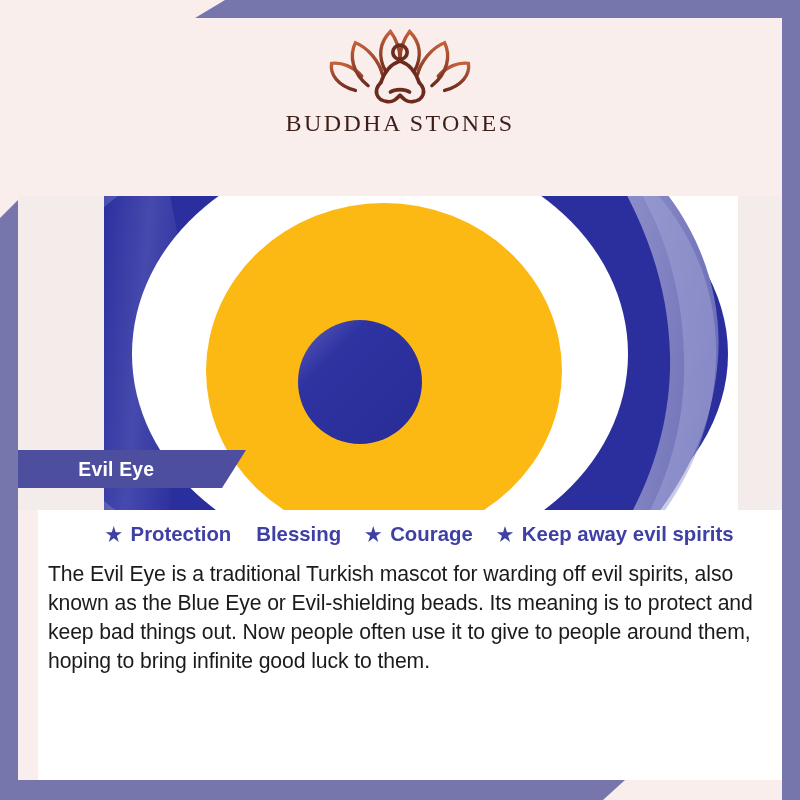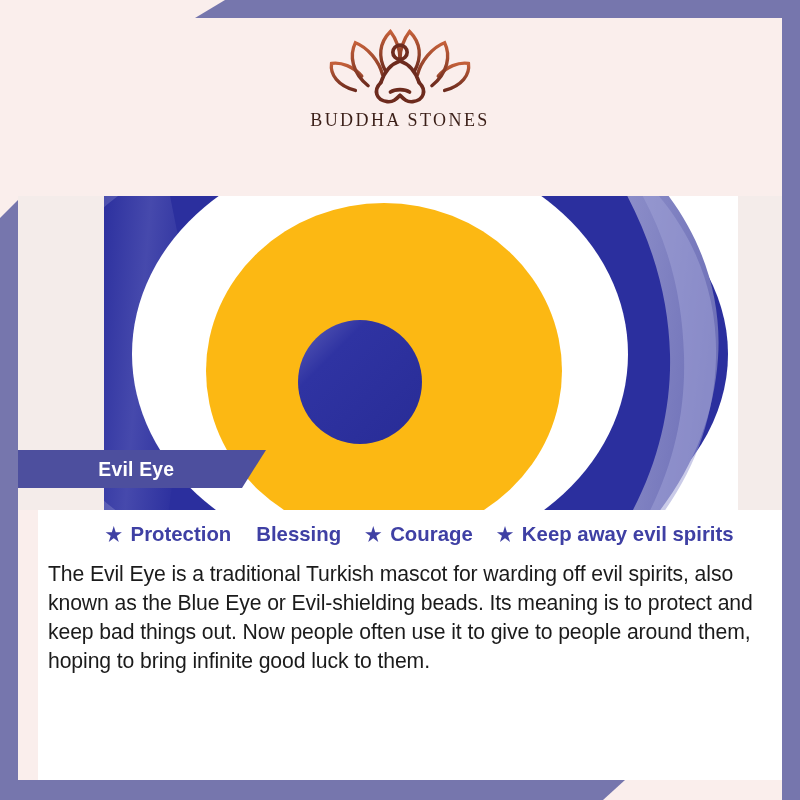--- a/index.html
+++ b/index.html
@@ -75,21 +75,21 @@
   }
   .logo-mark {
     width: 160px;
     height: 86px;
     display: block;
     margin: 0 auto;
   }
   .logo-word {
     margin-top: 2px;
     font-family: "Liberation Serif", serif;
-    font-size: 18px;
+    font-size: 24px;
     letter-spacing: 2.4px;
     color: #3b1f18;
     font-weight: 400;
   }
 
   
   .title-banner {
     position: absolute;
     left: 128px;
     top: 143px;
@@ -141,21 +141,20 @@
     position: absolute;
     left: 18px;
     top: 450px;
     width: 228px;
     height: 38px;
     background: #4d4f9e;
     clip-path: polygon(0 0, 100% 0, calc(100% - 24px) 100%, 0 100%);
     display: flex;
     align-items: center;
     z-index: 8;
-    padding-left: 20px;
   }
   .ribbon-text {
     color: #ffffff;
     font-family: "Liberation Sans Narrow", "Liberation Sans", sans-serif;
     font-weight: 700;
     font-size: 20px;
     padding-left: 60px;
     letter-spacing: 0.2px;
     transform: scaleX(0.97);
   }

